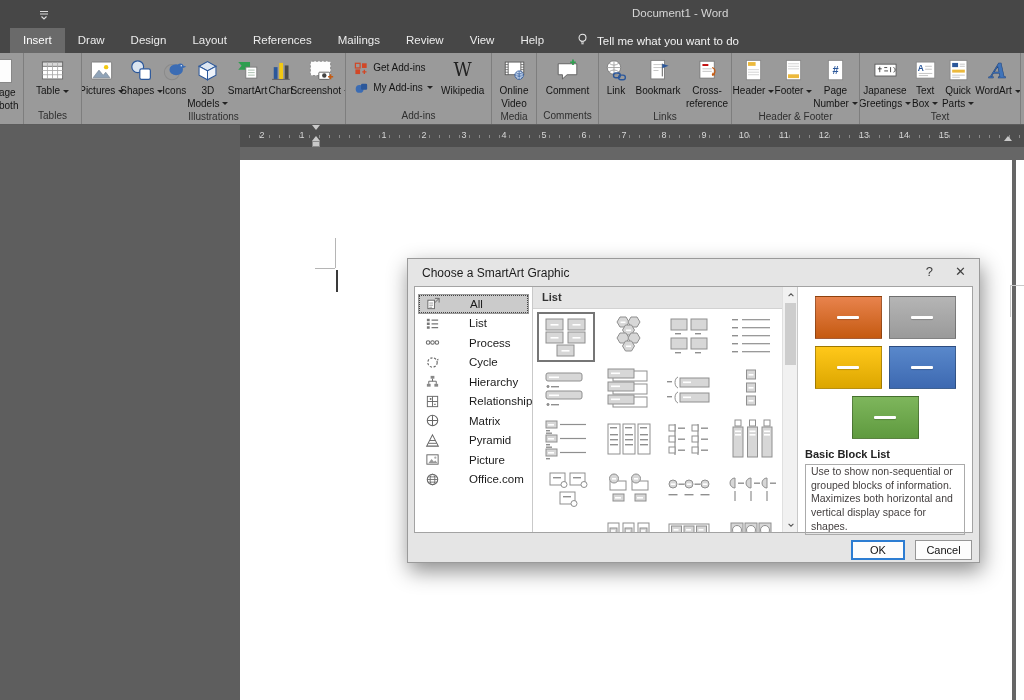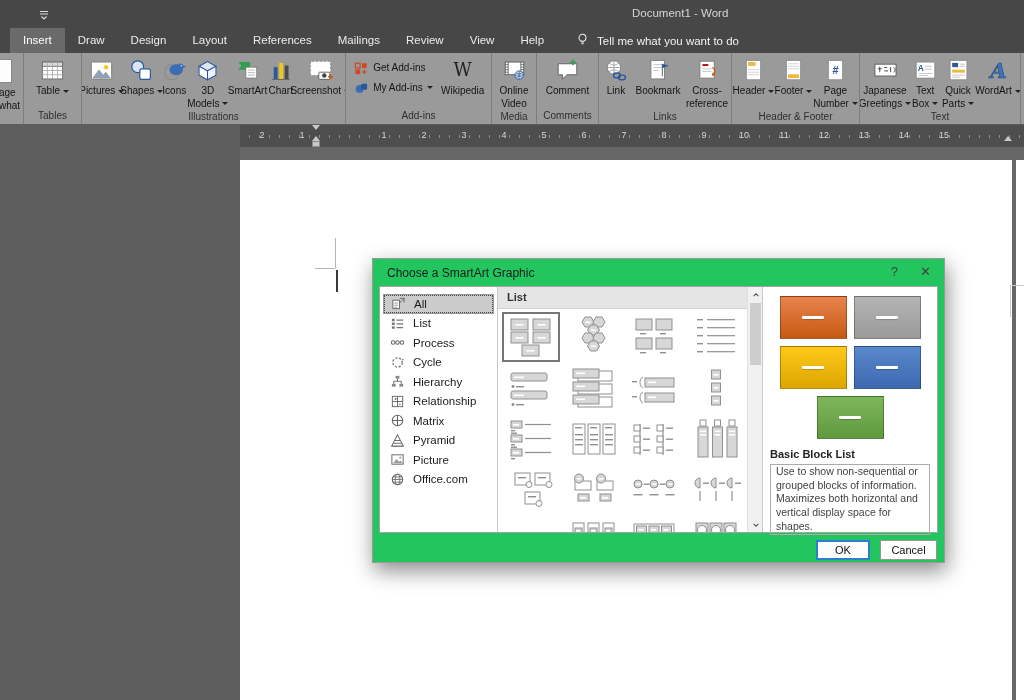--- a/index.html
+++ b/index.html
@@ -55,33 +55,33 @@
   .workspace{position:absolute;left:0;top:147px;width:1024px;height:553px;background:#666;}
   .leftpane{position:absolute;left:0;top:0;width:240px;height:553px;background:#5e5e5e;}
   .page1{position:absolute;left:240px;top:13px;width:772px;height:540px;background:#fff;}
   .page2{position:absolute;left:1016px;top:13px;width:8px;height:540px;background:#fff;}
   .cropv1{position:absolute;left:335px;top:91px;width:1px;height:30px;background:#b5b5b5;}
   .croph1{position:absolute;left:315px;top:121px;width:20px;height:1px;background:#b5b5b5;}
   .cursor{position:absolute;left:336px;top:123px;width:1.5px;height:22px;background:#3a3a3a;}
   .cropv2{position:absolute;left:1010px;top:138px;width:1px;height:32px;background:#c9c9c9;}
   .croph2{position:absolute;left:1010px;top:138px;width:14px;height:1px;background:#c9c9c9;}
   
-  .dialog{position:absolute;left:372px;top:258px;width:573px;height:305px;background:#22c55e;
+  .dialog{position:absolute;left:407px;top:258px;width:573px;height:305px;background:#e5e5e5;
           border:1px solid #9a9a9a;box-sizing:border-box;box-shadow:2px 8px 20px rgba(0,0,0,.45);}
   .dtitle{position:absolute;left:14px;top:7px;font-size:12px;color:#1b1b1b;}
   .dhelp{position:absolute;right:46px;top:5px;font-size:13px;color:#404040;cursor:pointer;}
   .dclose{position:absolute;right:13px;top:5px;font-size:13px;color:#404040;cursor:pointer;}
   .dcontent{position:absolute;left:6px;top:27px;width:559px;height:247px;background:#fff;
             border:1px solid #a3a3a3;box-sizing:border-box;}
   .cats{position:absolute;left:0;top:0;width:118px;height:100%;border-right:1px solid #c9c9c9;
         box-sizing:border-box;padding-top:7px;}
   .cat{position:relative;height:19.5px;display:flex;align-items:center;cursor:pointer;margin:0 3px;}
   .cat .cico{width:15px;height:15px;margin:0 8px 0 7px;flex:0 0 auto;}
   .cat .cico svg{width:15px;height:15px;display:block;}
-  .cat .clab{font-size:11.5px;color:#1a1a1a;}
+  .cat .clab{font-size:11.5px;color:#1a1a1a;margin-left:21px;}
   .cat.sel{background:#cbcbcb;outline:1px dotted #444;outline-offset:-2px;border:1px solid #9a9a9a;box-sizing:border-box;}
   .gal{position:absolute;left:118px;top:0;width:264px;height:100%;}
   .ghead{position:absolute;left:0;top:0;right:15px;height:21px;background:#e5e5e5;border-bottom:1px solid #d2d2d2;
          font-size:11px;font-weight:bold;color:#333;line-height:21px;padding-left:9px;}
   .gsb{position:absolute;right:0;top:0;bottom:0;width:15px;background:#f1f1f1;border-left:1px solid #e0e0e0;box-sizing:border-box;}
   .gsb .arr{position:absolute;left:0;width:15px;height:15px;display:flex;align-items:center;justify-content:center;}
   .gsb .thumbbar{position:absolute;left:2px;top:16px;width:11px;height:62px;background:#cdcdcd;}
   .thumbs{position:absolute;left:0;top:21px;right:15px;bottom:0;overflow:hidden;
           display:grid;grid-template-columns:repeat(4,1fr);grid-auto-rows:51px;padding:3px 0 0 2px;}
   .thumb{display:flex;align-items:center;justify-content:center;cursor:pointer;}
@@ -129,21 +129,21 @@
             <path d="M6.4 10.6h3.2M6.8 12.5h2.4" stroke="#eee" stroke-width="1.1"></path>
           </svg></span>
         <span>Tell me what you want to do</span>
       </div>
     </div>
 
   <div class="ribbon" id="ribbon">
     <div class="clipped">
       <span class="cicon"></span>
       <span class="cl">age</span>
-      <span class="cl">what</span>
+      <span class="cl">both</span>
     </div>
   <div class="rgroup" style="width: 58px;">
         <div class="rbtns">
           <div class="lbtn" style="width: 56px;">
             <span class="bicon">
               <svg viewBox="0 0 32 32">
                 <rect x="4" y="6" width="24" height="20" fill="#fff" stroke="#666"></rect>
                 <rect x="4" y="6" width="24" height="5" fill="#d9d9d9" stroke="#666"></rect>
                 <path d="M4 16h24M4 21h24M10 6v20M16 6v20M22 6v20" stroke="#a9a9a9" fill="none"></path>
               </svg>

